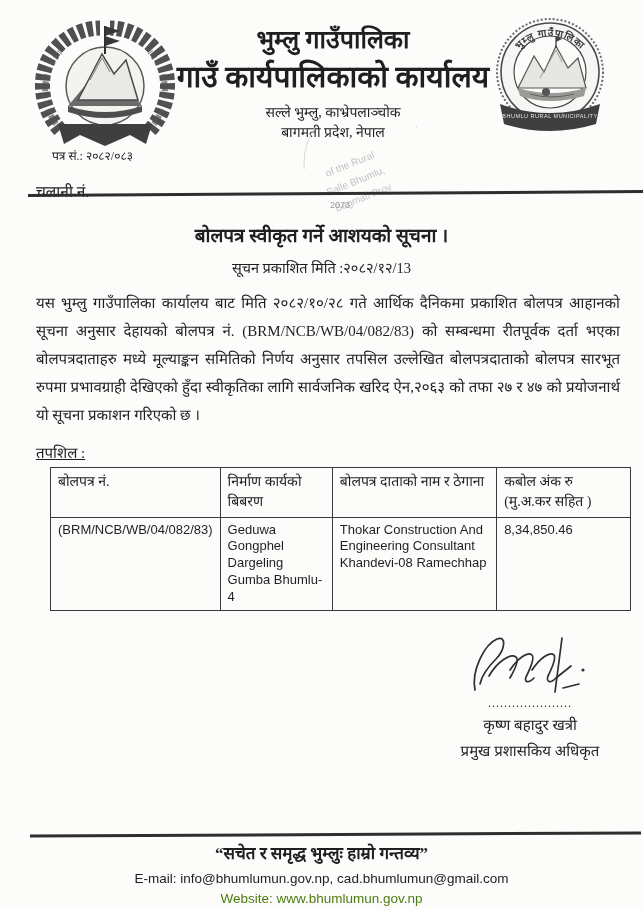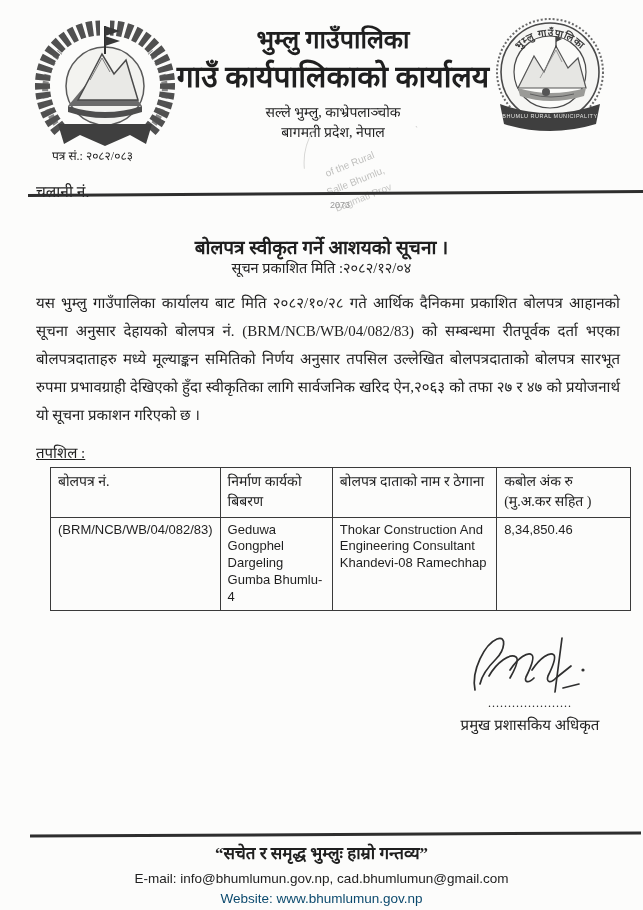--- a/index.html
+++ b/index.html
@@ -15,41 +15,41 @@
   .muni-name{font-size:25px;font-weight:bold;line-height:1.15;}
   .office-name{font-size:30px;font-weight:bold;line-height:1.2;margin-top:4px;}
   .addr{font-size:14px;line-height:1.45;margin-top:8px;}
   .addr2{font-size:14px;line-height:1.45;}
   .ref-no{position:absolute;left:36px;top:147px;font-size:12px;margin-left:16px;}
   .chalani{position:absolute;left:36px;top:180px;font-size:15.5px;}
   .stamp{position:absolute;left:272px;top:126px;width:200px;height:100px;pointer-events:none;}
   .rule-top{position:absolute;left:28px;right:0;top:192px;height:2.5px;background:#2e2e2e;transform:rotate(-0.35deg);}
   .stamp-num{position:absolute;left:330px;top:200px;font-size:9px;color:#9a9a9a;font-family:"Liberation Sans",sans-serif;}
   
-  .title{position:absolute;left:0;right:0;top:234px;text-align:center;font-size:19px;font-weight:bold;}
+  .title{position:absolute;left:0;right:0;top:222px;text-align:center;font-size:19px;font-weight:bold;}
   .pubdate{position:absolute;left:0;right:0;top:257px;text-align:center;font-size:14.5px;}
   .body-par{position:absolute;left:36px;top:289px;width:584px;font-size:15px;line-height:28px;text-align:justify;}
   .tapashil{position:absolute;left:36px;top:442px;font-size:15px;text-decoration:underline;}
   
   .bid-table{position:absolute;left:50px;top:467px;width:581px;border-collapse:collapse;}
   .bid-table td,.bid-table th{border:1.4px solid #3a3a3a;vertical-align:top;padding:4px 7px;text-align:left;font-weight:normal;}
   .bid-table th{font-size:14px;line-height:1.45;}
   .bid-table td{font-family:"Liberation Sans","DejaVu Sans",sans-serif;font-size:13px;line-height:1.3;}
   .td-bidno{white-space:nowrap;font-size:12.5px;margin-top:39px;}
   
   .sig-block{position:absolute;left:425px;top:630px;width:210px;text-align:center;}
   .sig-img{display:block;margin:0 auto;}
   .sig-dots{font-size:12px;letter-spacing:1px;line-height:10px;color:#2b2b2b;}
   .sig-name{font-size:15px;margin-top:6px;}
   .sig-post{font-size:15px;margin-top:6px;text-align:center;}
   
   .rule-bottom{position:absolute;left:30px;right:2px;top:833px;height:2.5px;background:#2e2e2e;transform:rotate(-0.3deg);}
   .motto{position:absolute;left:0;right:0;top:841px;text-align:center;font-size:17px;font-weight:bold;}
   .email-line{position:absolute;left:0;right:0;top:871px;text-align:center;font-size:13.5px;font-family:"Liberation Sans","DejaVu Sans",sans-serif;color:#222;}
-  .web-line{position:absolute;left:0;right:0;top:891px;text-align:center;font-size:13.5px;font-family:"Liberation Sans","DejaVu Sans",sans-serif;color:#0c4a6e;}
+  .web-line{position:absolute;left:0;right:0;top:891px;text-align:center;font-size:13.5px;font-family:"Liberation Sans","DejaVu Sans",sans-serif;color:#4d7c0f;}
 </style>
 </head>
 <body>
 
 <div class="page">
 
   <div class="emblem-left">
     <svg width="150" height="134" viewBox="0 0 150 134">
 
       <path d="M30,110 C8,86 6,48 28,26 C40,14 56,8 70,8" fill="none" stroke="#3d3d3d" stroke-width="15" stroke-dasharray="6 3" opacity="0.9"></path>
@@ -119,21 +119,21 @@
         <text x="52" y="52" font-size="10" fill="#b5b5b3" font-family="Liberation Sans, sans-serif">Salle Bhumlu,</text>
         <text x="54" y="70" font-size="10" fill="#bcbcba" font-family="Liberation Sans, sans-serif">Bagmati Prov</text>
       </g>
     </svg>
   </div>
 
   <div class="rule-top"></div>
   <div class="stamp-num">2073</div>
 
   <div class="title">बोलपत्र स्वीकृत गर्ने आशयको सूचना ।</div>
-  <div class="pubdate">सूचन प्रकाशित मिति :२०८२/१२/०४</div>
+  <div class="pubdate">सूचन प्रकाशित मिति :२०८२/१२/13</div>
 
   <div class="body-par">यस भुम्लु गाउँपालिका कार्यालय बाट मिति २०८२/१०/२८ गते आर्थिक दैनिकमा प्रकाशित बोलपत्र आहानको सूचना अनुसार देहायको बोलपत्र नं. (BRM/NCB/WB/04/082/83) को सम्बन्धमा रीतपूर्वक दर्ता भएका बोलपत्रदाताहरु मध्ये मूल्याङ्कन समितिको निर्णय अनुसार तपसिल उल्लेखित बोलपत्रदाताको बोलपत्र सारभूत रुपमा प्रभावग्राही देखिएको हुँदा स्वीकृतिका लागि सार्वजनिक खरिद ऐन,२०६३ को तफा २७ र ४७ को प्रयोजनार्थ यो सूचना प्रकाशन गरिएको छ ।</div>
 
   <div class="tapashil">तपशिल :</div>
 
   <table class="bid-table">
     <colgroup>
       <col style="width:24.5%">
         <col style="width:20.5%">
         <col style="width:30.5%">
@@ -161,20 +161,21 @@
         <path d="M10,60 C6,40 20,14 32,9 C42,5 40,20 31,29 C24,36 17,44 15,54"></path>
         <path d="M24,46 C32,32 45,23 51,27 C55,30 49,41 45,48"></path>
         <path d="M45,40 C53,28 63,21 67,25 C70,28 65,39 61,47 C59,52 63,54 69,48"></path>
         <path d="M67,40 C75,28 85,21 89,25 C91,28 87,38 83,46 C81,52 85,54 91,48 L106,36"></path>
         <path d="M97,8 L90,62"></path>
         <path d="M98,58 L114,54"></path>
       </g>
       <circle cx="118" cy="40" r="1.6" fill="#2f2f2f"></circle>
     </svg>
     <div class="sig-dots">.....................</div>
+    <div class="sig-name">कृष्ण बहादुर खत्री</div>
     <div class="sig-post">प्रमुख प्रशासकिय अधिकृत</div>
   </div>
 
   <div class="rule-bottom"></div>
   <div class="motto">“सचेत र समृद्ध भुम्लुः हाम्रो गन्तव्य”</div>
   <div class="email-line">E-mail: info@bhumlumun.gov.np, cad.bhumlumun@gmail.com</div>
   <div class="web-line">Website: www.bhumlumun.gov.np</div>
 
 </div>
 

